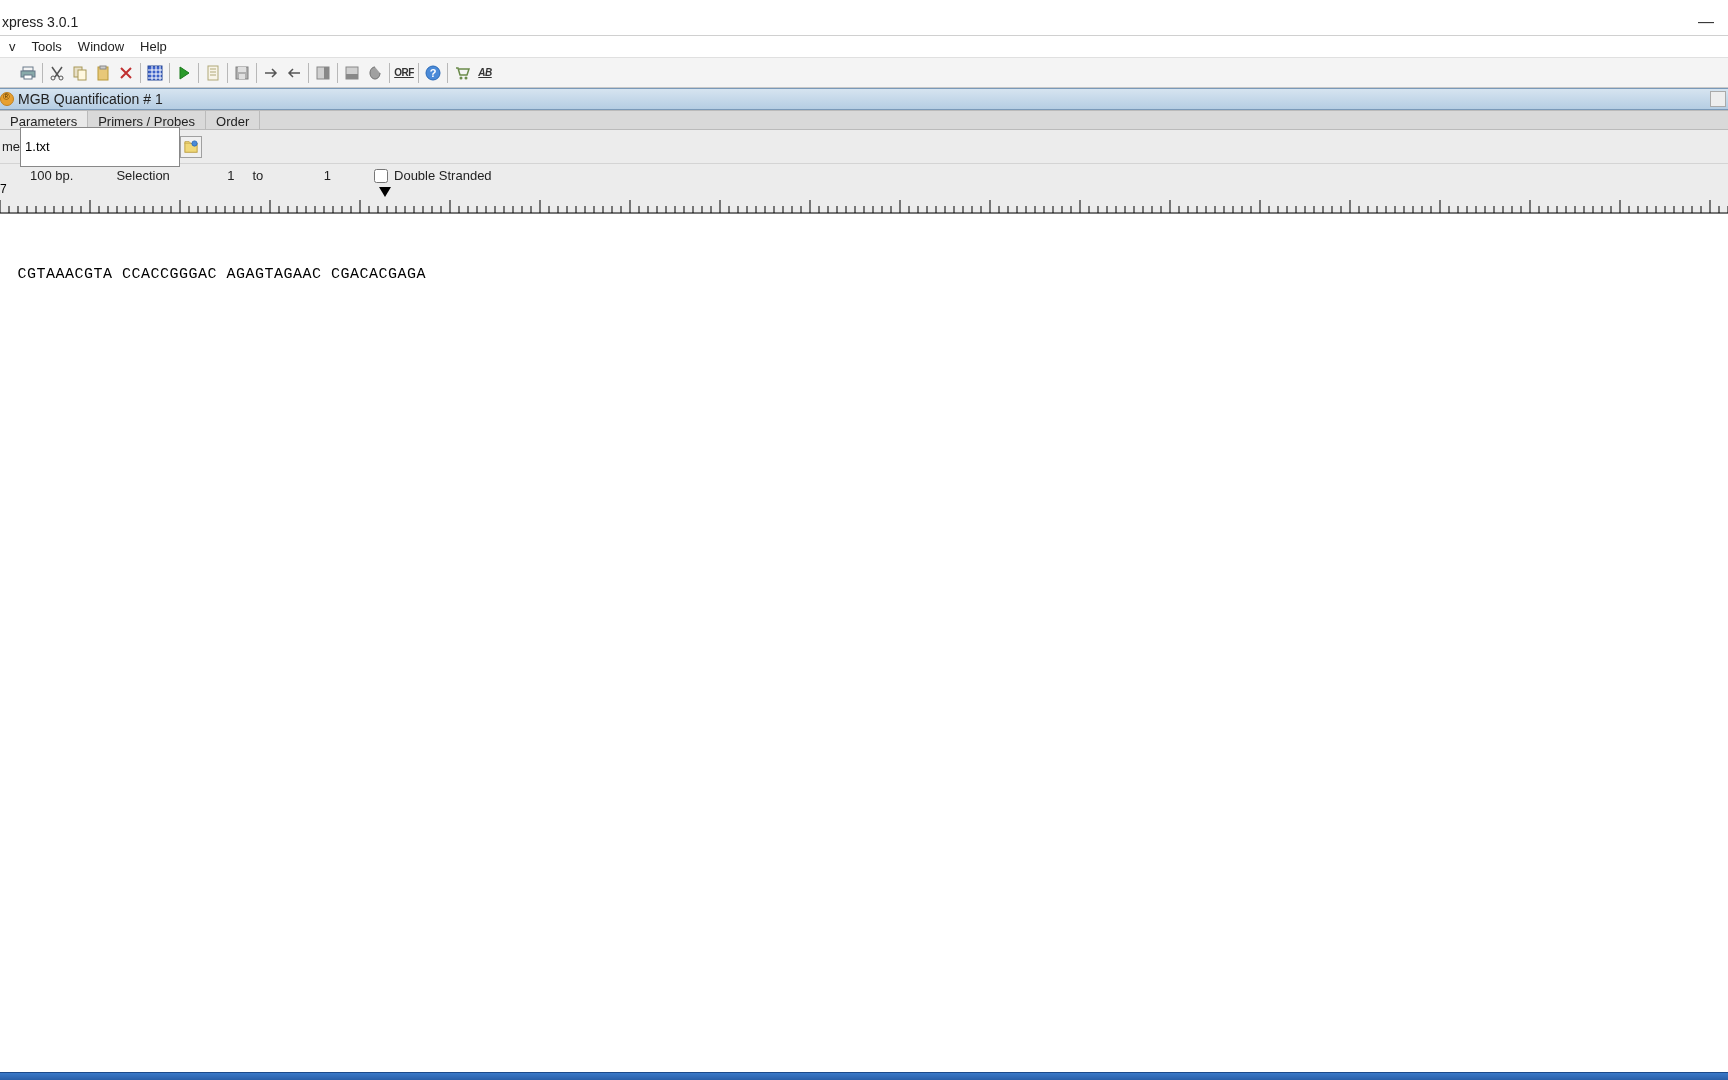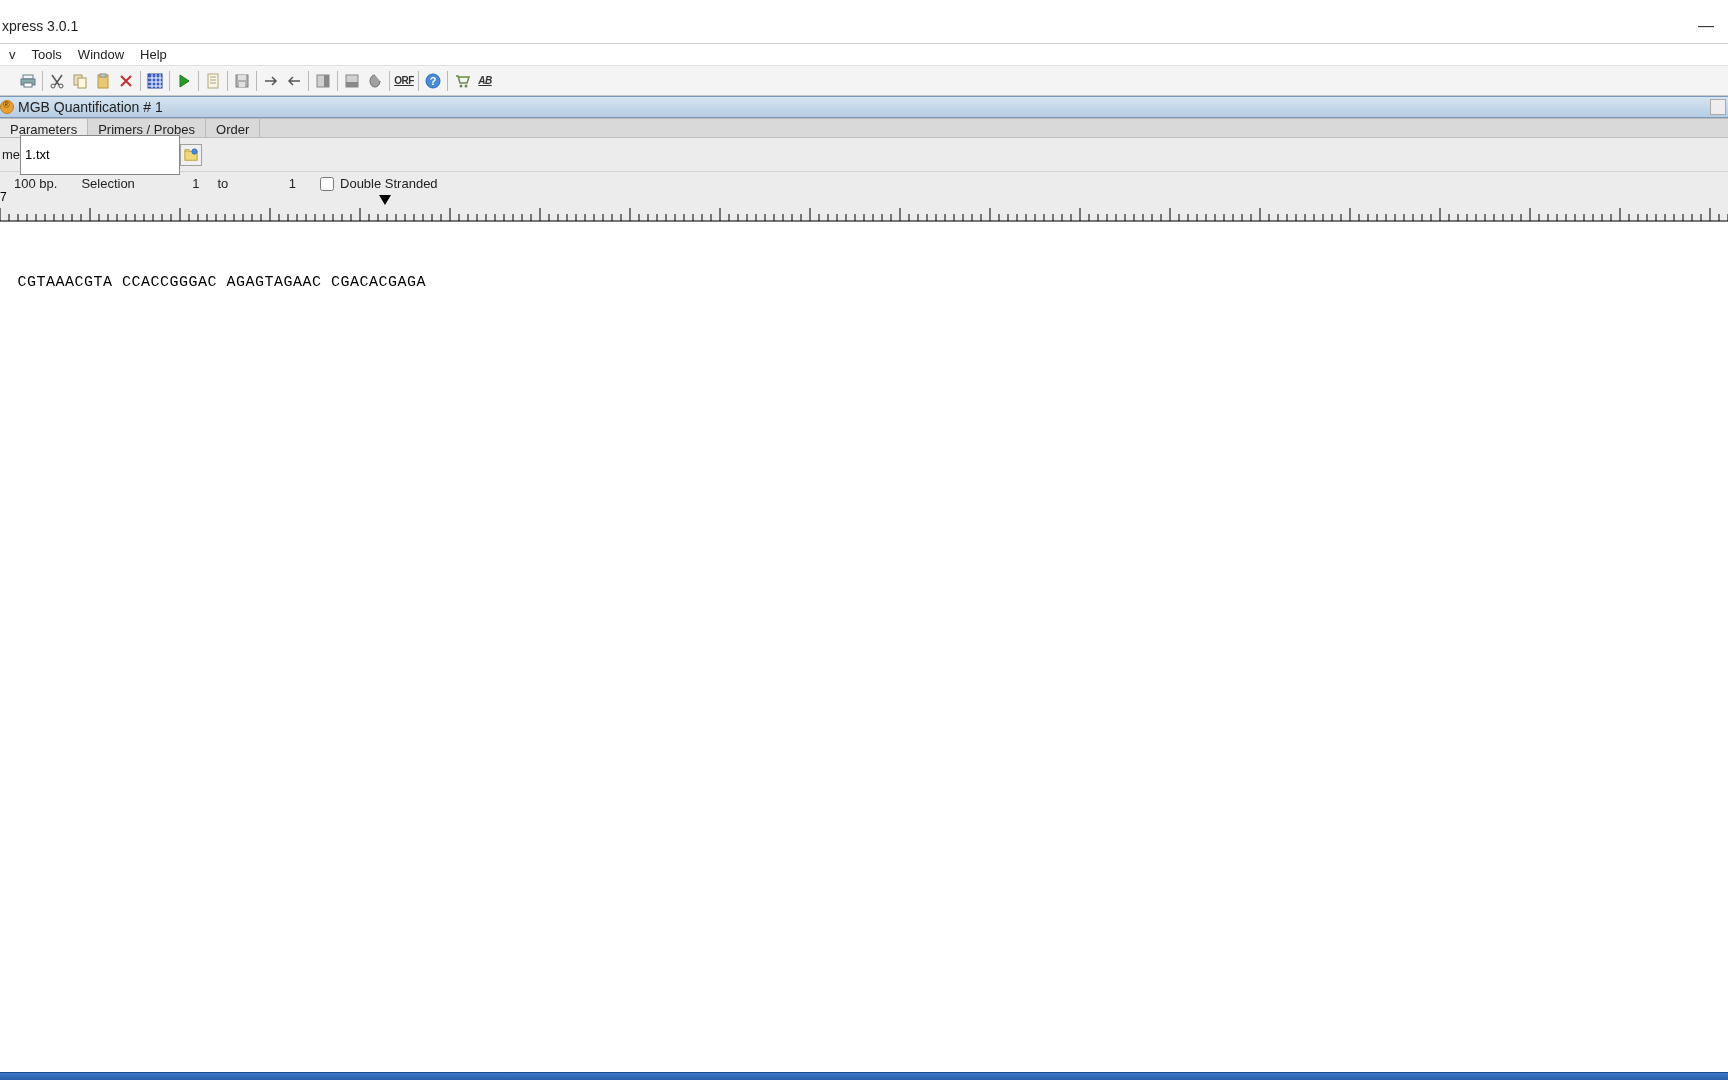--- a/index.html
+++ b/index.html
@@ -1,18 +1,18 @@
 <!DOCTYPE html>
 <html><head>
 <meta charset="utf-8">
 <style>
 * { box-sizing: border-box; margin: 0; padding: 0; }
 html, body { width: 1728px; height: 1080px; font-family: "Segoe UI", Tahoma, sans-serif; font-size: 13px; background: #fff; overflow: hidden; }
 
-.titlebar { height: 44px; display: flex; align-items: center; justify-content: space-between; padding: 8px 4px 0 0; background: #fff; border-bottom: 1px solid #d0d0d0; }
+.titlebar { height: 36px; display: flex; align-items: center; justify-content: space-between; padding: 8px 4px 0 0; background: #fff; border-bottom: 1px solid #d0d0d0; }
 .titlebar .title { font-size: 14px; color: #222; padding-left: 2px; }
 .titlebar .winctrl { display: flex; gap: 8px; }
 .titlebar .winctrl span { width: 36px; text-align: center; font-size: 16px; color: #333; cursor: default; }
 
 .menubar { height: 22px; display: flex; align-items: center; gap: 2px; padding-left: 2px; background: #fff; border-bottom: 1px solid #e0e0e0; }
 .menubar .mitem { padding: 2px 7px; font-size: 13px; color: #222; }
 
 .toolbar { height: 30px; display: flex; align-items: center; gap: 1px; padding: 2px 17px; background: #f4f4f4; border-bottom: 1px solid #c8c8c8; }
 .tbtn { width: 22px; height: 22px; display: flex; align-items: center; justify-content: center; border: 1px solid transparent; border-radius: 2px; }
 .tbtn svg { width: 16px; height: 16px; }
@@ -28,21 +28,21 @@
 .tab { padding: 3px 10px; font-size: 13px; color: #222; border-right: 1px solid #bbb; background: #d9d9d9; }
 .tab.active { background: #e9e9e9; }
 
 .formrow { height: 34px; background: #ececec; border-bottom: 1px solid #d4d4d4; display: flex; align-items: center; gap: 0; padding-left: 2px; }
 .formrow label { font-size: 13px; color: #222; }
 .formrow input[type=text] { height: 40px; border: 1px solid #888; background: #fff; padding: 0 4px; font-size: 13px; }
 .formrow .fname { width: 160px; }
 .formrow .iconbtn { width: 22px; height: 22px; border: 1px solid #a0a0a0; background: #f0f0f0; display: flex; align-items: center; justify-content: center; }
 .formrow .iconbtn svg { width: 14px; height: 14px; }
 
-.inforow { height: 22px; background: #ececec; display: flex; align-items: center; gap: 24px; padding-left: 14px; font-size: 13px; color: #222; border-bottom: 0; }
+.inforow { height: 22px; background: #ececec; display: flex; align-items: center; gap: 43px; padding-left: 30px; font-size: 13px; color: #222; border-bottom: 0; }
 .inforow .lab { margin-right: 4px; }
 .inforow .val { display: inline-block; min-width: 28px; text-align: right; }
 .inforow .chk { display: flex; align-items: flex-end; gap: 6px; }
 .inforow input[type=checkbox] { width: 14px; height: 14px; }
 
 .rulerwrap { position: relative; height: 28px; background: #ececec; border-bottom: 0; }
 .ruler { position: absolute; left: 0; right: 0; top: 10px; height: 18px; }
 .ruler svg { width: 100%; height: 18px; display: block; }
 .marker { position: absolute; top: 0; left: 378px; }
 .marker svg { width: 14px; height: 12px; }

